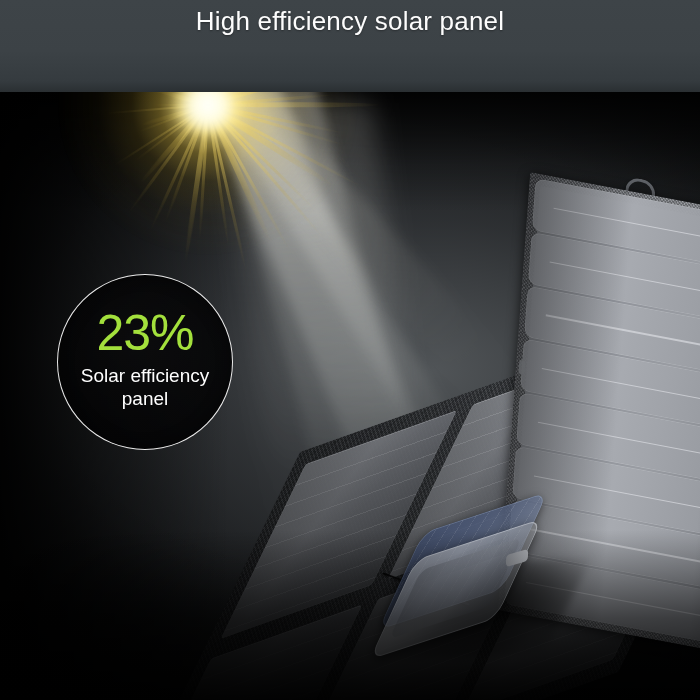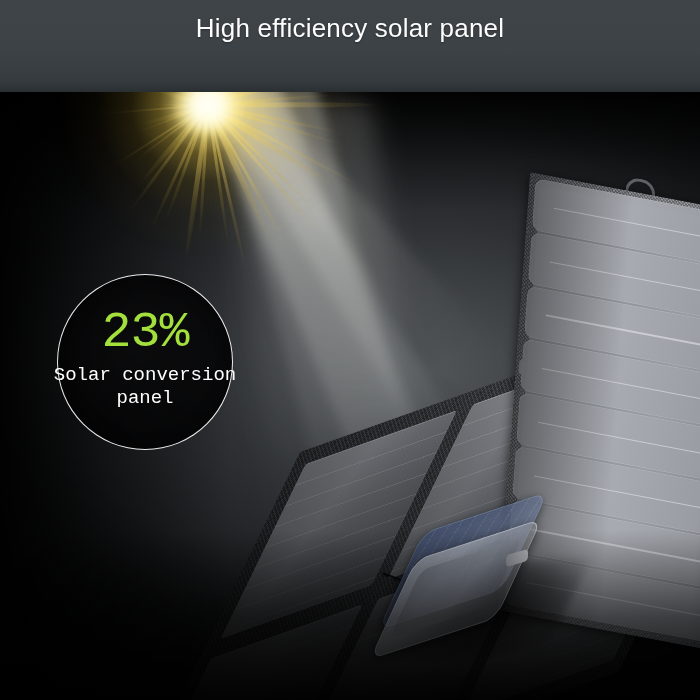--- a/index.html
+++ b/index.html
@@ -18,21 +18,21 @@
     overflow:hidden;
   }
 
   
   .header{
     position:absolute; top:0; left:0;
     width:700px; height:92px;
     background:linear-gradient(180deg,#3e4448 0%, #3c4246 55%, #353b3f 88%, #2a2f32 100%);
     z-index:60;
     text-align:center;
-    padding-top:12px;
+    padding-top:5px;
   }
   .header .title{
     color:#fdfdfd;
     font-size:26px;
     font-weight:400;
     letter-spacing:.2px;
     line-height:32px;
     text-shadow:0 1px 2px rgba(0,0,0,.35);
   }
   .header .sub{
@@ -44,21 +44,20 @@
     text-shadow:0 1px 1px rgba(0,0,0,.3);
   }
   .header .sub span{ display:block; }
 
   
   .photo{
     position:absolute; left:0; top:92px;
     width:700px; height:608px;
     overflow:hidden;
     background:#050505;
-    font-family:Liberation Mono, monospace;
   }
   
   .bg-falloff{
     position:absolute; inset:0;
     background:
       radial-gradient(120% 95% at 62% 46%, rgba(82,86,89,.95) 0%, rgba(55,58,61,.75) 26%, rgba(26,28,30,.6) 52%, rgba(6,6,7,.35) 74%, rgba(0,0,0,0) 100%),
       radial-gradient(80% 60% at 12% 85%, rgba(0,0,0,.9) 0%, rgba(0,0,0,0) 70%),
       linear-gradient(180deg,#000 0%, #0a0b0c 14%, #202225 42%, #17191b 70%, #0a0b0c 88%, #000 100%);
   }
   .bg-vig{
@@ -511,21 +510,21 @@
           <div class="ray" style="width: 159.169px; height: 2.70059px; opacity: 0.73; transform: rotate(343.636deg) translateY(-1.3503px);"></div>
           <div class="ray" style="width: 125.78px; height: 2.84448px; opacity: 0.79; transform: rotate(355.318deg) translateY(-1.42224px);"></div>
         </div>
       <div class="sun-glow"></div>
       <div class="sun-core"></div>
     </div>
 
     <div class="badge">
       <div class="pct">23%</div>
       <div class="cap">
-        <span>Solar conversion</span>
+        <span>Solar efficiency</span>
         <span class="l2">panel</span>
       </div>
     </div>
 
     <div class="bottom-fade"></div>
     <div class="bg-vig" style="z-index:5;"></div>
   </div>
 </div>
 
 </body></html>

